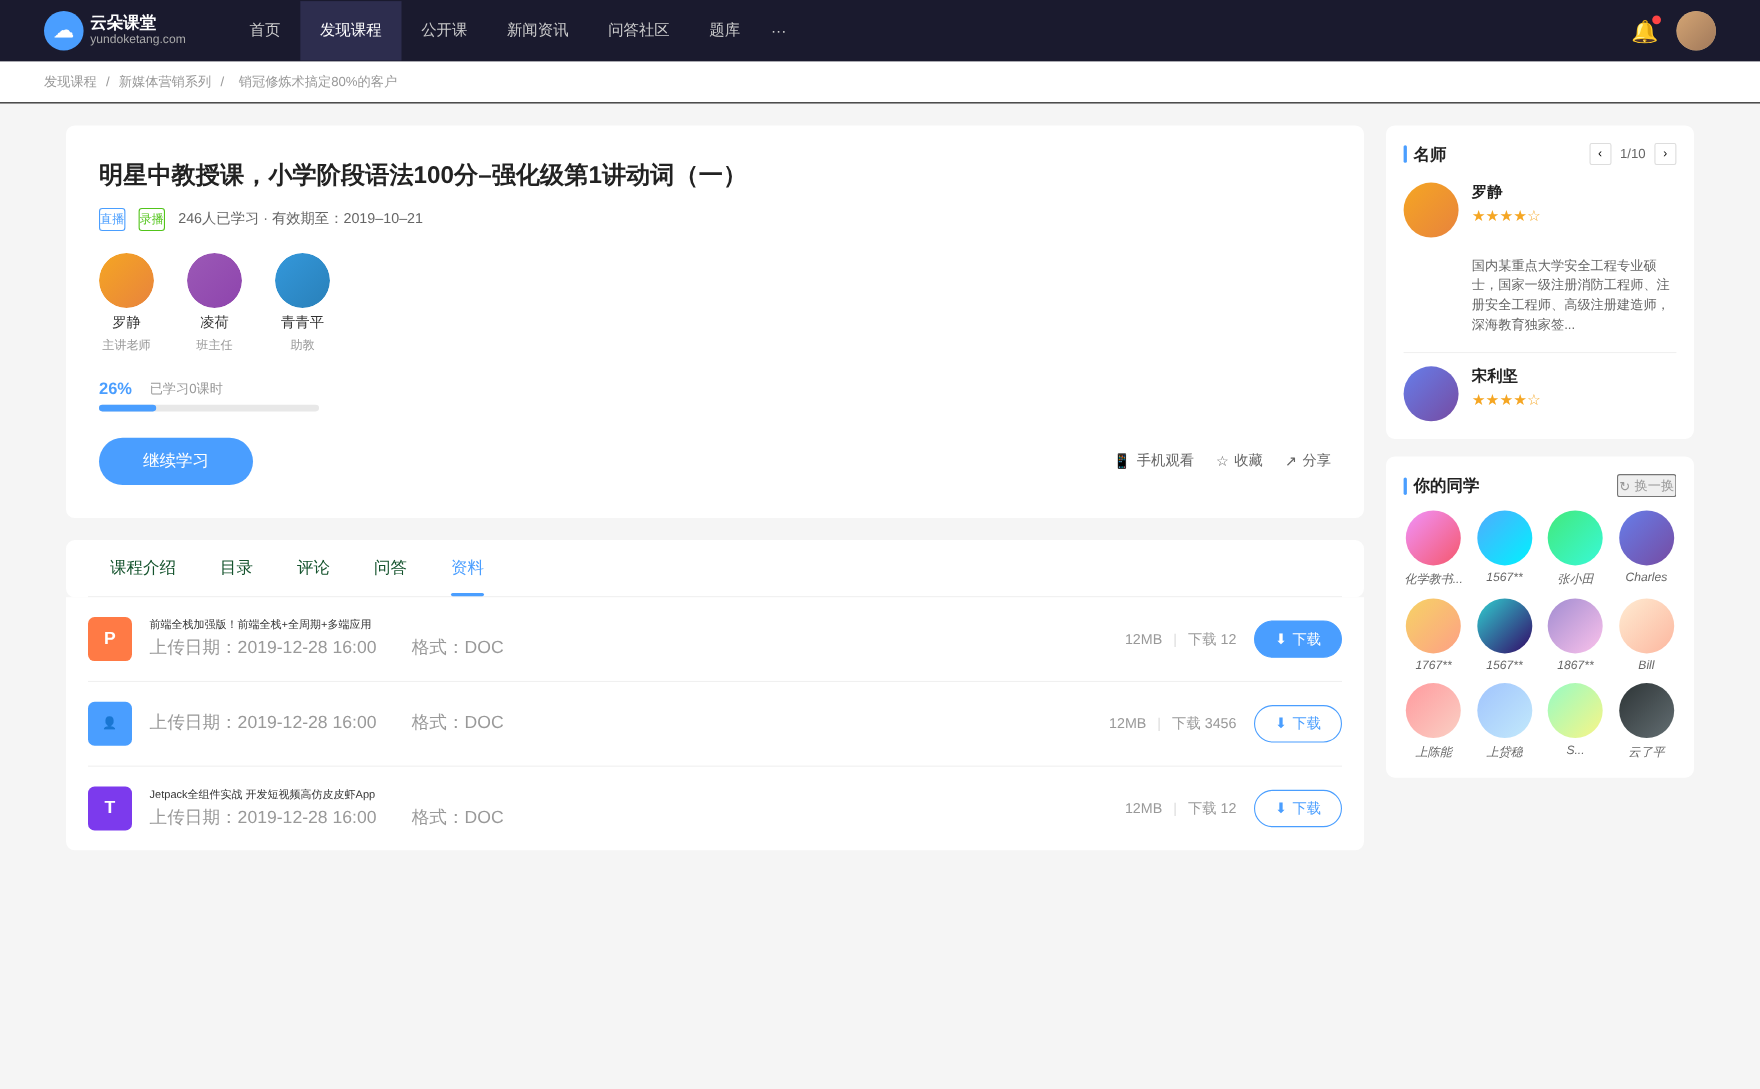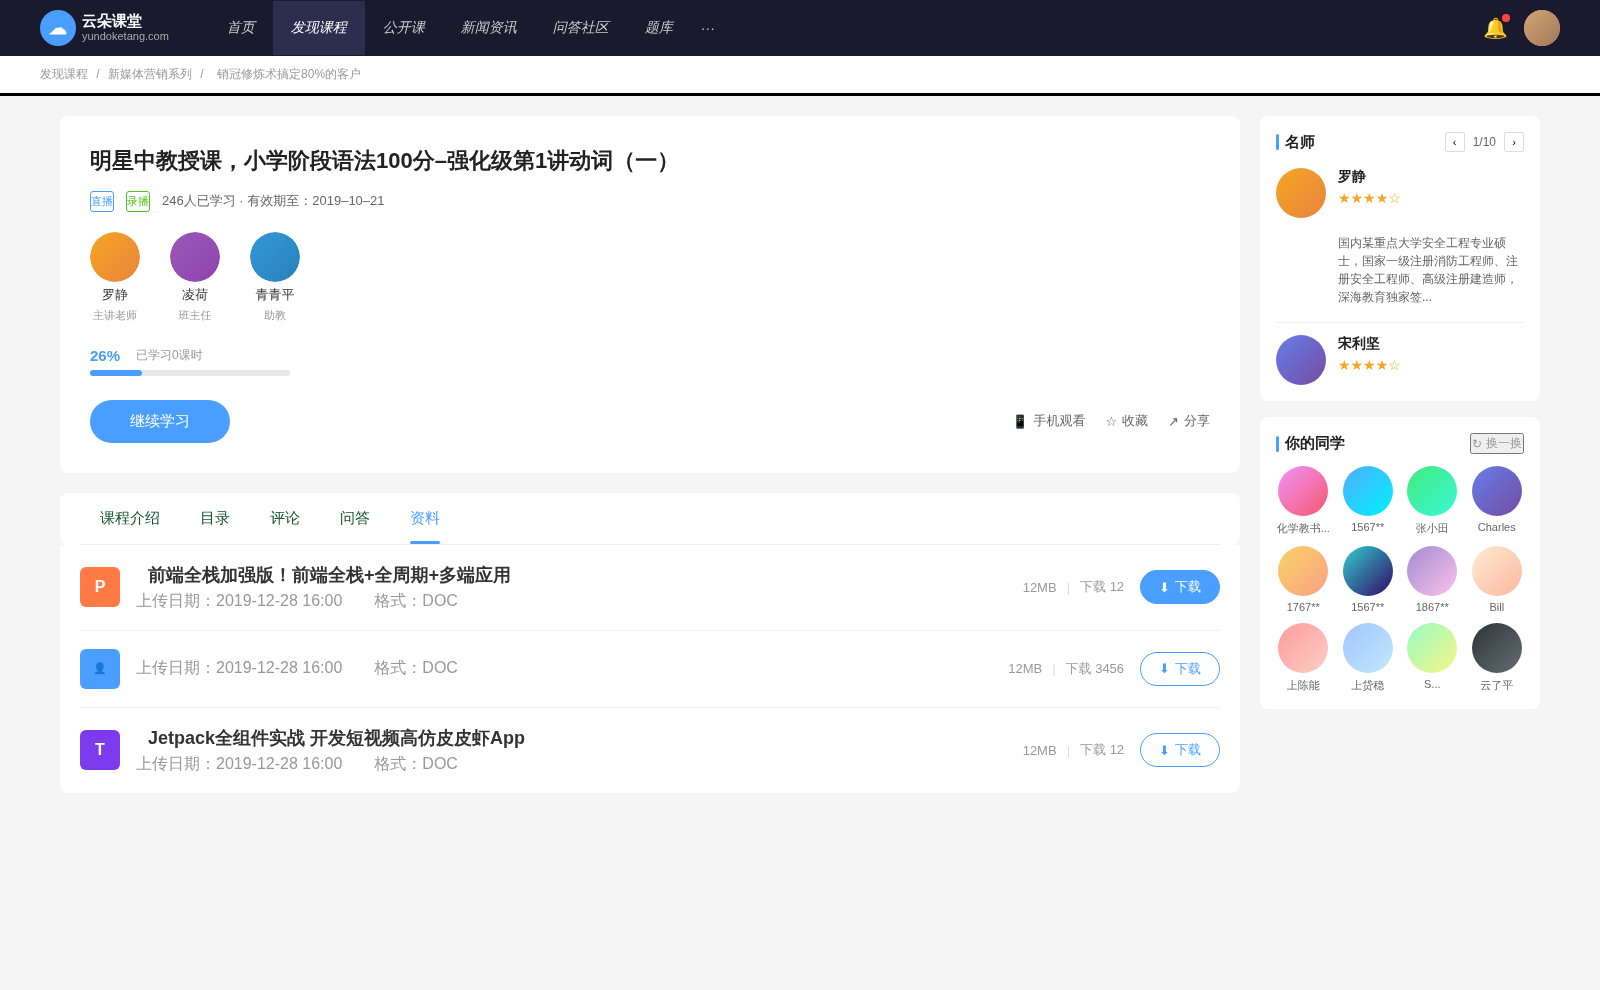--- a/index.html
+++ b/index.html
@@ -5,31 +5,31 @@
     * { box-sizing: border-box; margin: 0; padding: 0; }
     body { font-family: -apple-system, BlinkMacSystemFont, 'PingFang SC', 'Microsoft YaHei', sans-serif; background: #f5f5f5; font-size: 14px; color: #333; }
 
     
     .header { background: #1a1a2e; height: 56px; display: flex; align-items: center; padding: 0 40px; }
     .logo { display: flex; align-items: center; margin-right: 40px; }
     .logo-icon { width: 36px; height: 36px; background: #4a9eff; border-radius: 50%; display: flex; align-items: center; justify-content: center; color: white; font-size: 18px; font-weight: bold; margin-right: 6px; }
     .logo-text { color: white; font-size: 13px; line-height: 1.2; }
     .logo-text-main { font-size: 15px; font-weight: bold; }
     .nav { display: flex; align-items: center; gap: 0; flex: 1; }
-    .nav-item { color: #ccc; padding: 0 18px; height: 54px; display: flex; align-items: center; cursor: pointer; font-size: 14px; white-space: nowrap; font-style: italic; }
+    .nav-item { color: #ccc; padding: 0 18px; height: 54px; display: flex; align-items: center; cursor: pointer; font-size: 14px; white-space: nowrap; }
     .nav-item.active { background: #2d2d4e; color: white; }
     .nav-dots { color: #ccc; padding: 0 10px; cursor: pointer; }
     .header-right { display: flex; align-items: center; gap: 16px; margin-left: auto; }
     .bell-icon { color: #ccc; font-size: 20px; position: relative; cursor: pointer; }
     .bell-dot { width: 8px; height: 8px; background: #ff4444; border-radius: 50%; position: absolute; top: -2px; right: -2px; }
     .avatar-header { width: 36px; height: 36px; border-radius: 50%; background: #c8a882; overflow: hidden; cursor: pointer; }
     .avatar-header-img { width: 100%; height: 100%; background: linear-gradient(135deg, #d4a574, #a0785a); border-radius: 50%; }
 
     
-    .breadcrumb { background: white; padding: 10px 40px; font-size: 12px; color: #999; border-bottom: 3px solid #000000; }
+    .breadcrumb { background: white; padding: 10px 40px; font-size: 12px; color: #999; border-bottom: 1px solid #000000; }
     .breadcrumb a { color: #999; text-decoration: none; }
     .breadcrumb span { margin: 0 5px; }
 
     
     .main-container { display: flex; gap: 20px; padding: 20px 40px; max-width: 1560px; margin: 0 auto; }
 
     
     .content-left { flex: 1; }
 
     
@@ -70,21 +70,21 @@
 
     
     .resource-list { background: white; border-radius: 0 0 8px 8px; padding: 0 20px; }
     .resource-item { display: flex; align-items: center; padding: 18px 0; border-bottom: 1px solid #f0f0f0; gap: 16px; }
     .resource-item:last-child { border-bottom: none; }
     .resource-icon { width: 40px; height: 40px; border-radius: 6px; display: flex; align-items: center; justify-content: center; color: white; font-size: 16px; font-weight: bold; flex-shrink: 0; }
     .resource-icon.orange { background: #ff7a45; }
     .resource-icon.blue { background: #4a9eff; }
     .resource-icon.purple { background: #7c3aed; }
     .resource-info { flex: 1; }
-    .resource-name { font-size: 18px; color: #333; font-weight: 700; margin-bottom: 4px; margin-left: 12px; }
+    .resource-name { font-size: 10px; color: #333; font-weight: 400; margin-bottom: 4px; }
     .resource-meta { font-size: 16px; color: #999; }
     .resource-stats { display: flex; align-items: center; gap: 10px; color: #999; font-size: 13px; white-space: nowrap; }
     .resource-sep { color: #ddd; }
     .btn-download { border: 1px solid #4a9eff; color: #4a9eff; background: white; border-radius: 20px; padding: 7px 18px; cursor: pointer; font-size: 13px; display: flex; align-items: center; gap: 5px; white-space: nowrap; }
     .btn-download.solid { background: #4a9eff; color: white; }
 
     
     .sidebar-right { width: 280px; flex-shrink: 0; display: flex; flex-direction: column; gap: 16px; }
 
     
@@ -100,21 +100,21 @@
     .teacher-card-avatar { width: 50px; height: 50px; border-radius: 50%; flex-shrink: 0; }
     .teacher-card-info { flex: 1; }
     .teacher-card-name { font-size: 14px; font-weight: bold; color: #222; margin-bottom: 4px; }
     .stars { color: #f5a623; font-size: 14px; margin-bottom: 6px; }
     .teacher-card-desc { font-size: 12px; color: #666; line-height: 1.5; margin-top: 28px; }
     .teacher-divider { border: none; border-top: 1px solid #f0f0f0; margin: 12px 0; }
 
     
     .classmates-header { display: flex; align-items: center; justify-content: space-between; margin-bottom: 12px; }
     .refresh-btn { color: #999; font-size: 12px; cursor: pointer; display: flex; align-items: center; gap: 4px; }
-    .classmates-grid { display: grid; grid-template-columns: repeat(4, 1fr); gap: 10px; }
+    .classmates-grid { display: grid; grid-template-columns: repeat(4, 1fr); gap: 10px; font-style: italic; }
     .classmate { display: flex; flex-direction: column; align-items: center; gap: 5px; }
     .classmate-avatar { width: 50px; height: 50px; border-radius: 50%; }
     .classmate-name { font-size: 11px; color: #666; text-align: center; }
 
     
     .cm-av1 { background: linear-gradient(135deg, #f093fb, #f5576c); }
     .cm-av2 { background: linear-gradient(135deg, #4facfe, #00f2fe); }
     .cm-av3 { background: linear-gradient(135deg, #43e97b, #38f9d7); }
     .cm-av4 { background: linear-gradient(135deg, #667eea, #764ba2); }
     .cm-av5 { background: linear-gradient(135deg, #f6d365, #fda085); }

